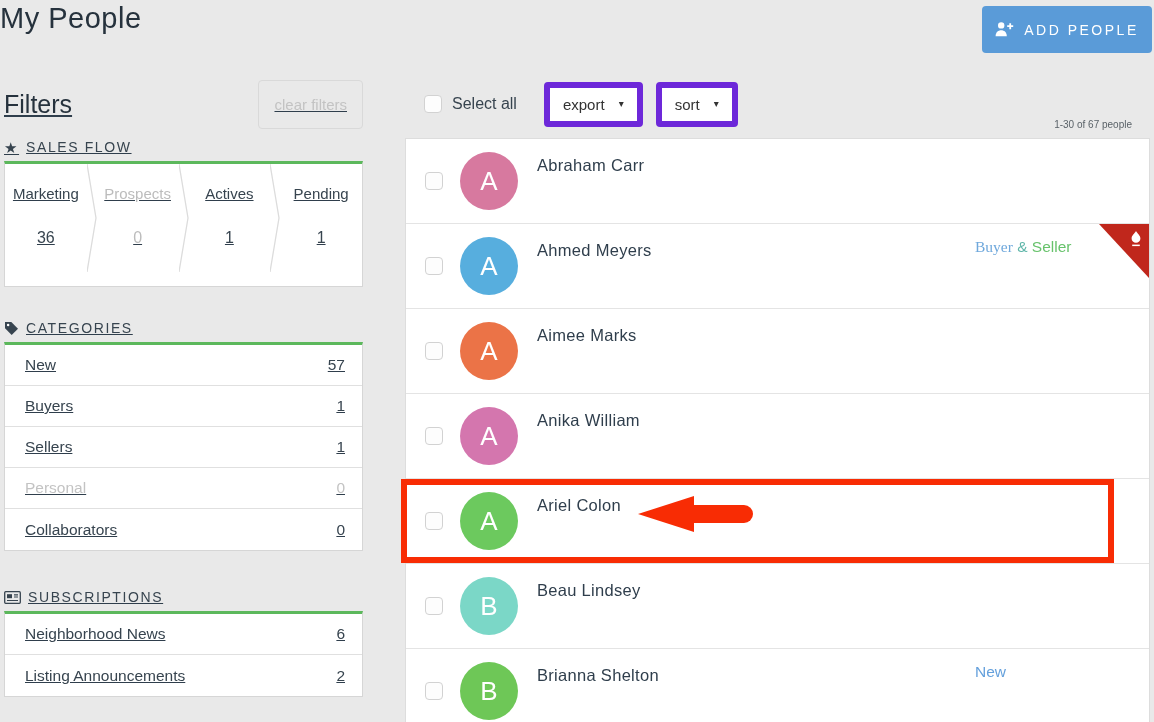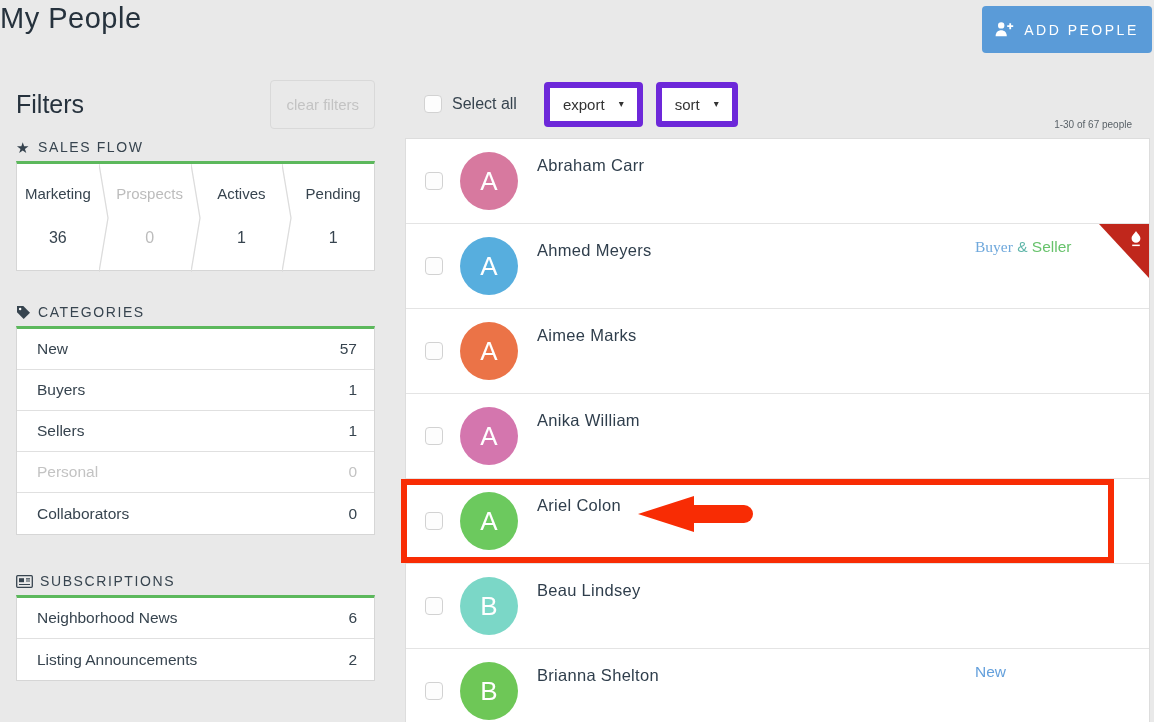--- a/index.html
+++ b/index.html
@@ -19,38 +19,38 @@
   .add-btn {
     position:absolute; right:2px; top:6px;
     width:170px; height:47px;
     background:#5a9bd8; border:none; border-radius:4px;
     color:#fff; font-size:14px; letter-spacing:2.5px; font-weight:500;
     display:flex; align-items:center; justify-content:center; gap:10px;
     cursor:pointer; font-family:inherit;
   }
 
   
-  .sidebar { position:absolute; left:16px; top:86px; width:359px; }
+  .sidebar { position:absolute; left:4px; top:86px; width:359px;text-decoration:underline; }
   .filters-head { display:flex; align-items:center; justify-content:space-between; height:36px; }
   .filters-title { font-size:25px; font-weight:500; color:#26323d; }
   .clear-btn {
     border:1px solid #d9d9d9; border-radius:4px; background:transparent;
     color:#c3c3c3; font-size:15px; padding:15px 15px; font-family:inherit;
   }
   .section-head {
     display:flex; align-items:center; gap:7px;
     margin-top:17px; margin-bottom:6px;
     font-size:14px; letter-spacing:1.6px; color:#37444f; font-weight:500;
   }
   .section-head .icn { display:inline-flex; color:#37444f; font-size:15px; line-height:1; }
   .card {
     background:#fff; border:1px solid #d6d6d6; border-top:3px solid #5cb85c;
   }
   
-  .funnel { display:flex; height:110px; }
+  .funnel { display:flex; height:126px; }
   .stage { flex:1; display:flex; flex-direction:column; align-items:center; padding-top:21px; cursor:pointer; }
   .stage .s-label { font-size:15px; color:#37444f; }
   .stage .s-value { font-size:16px; color:#37444f; margin-top:27px; }
   .stage.muted .s-label, .stage.muted .s-value { color:#bcbcbc; }
   .chev { width:10px; flex:0 0 auto; }
   
   .side-row {
     display:flex; justify-content:space-between; align-items:center;
     height:41px; padding:0 17px 0 20px;
     border-bottom:1px solid #e0e0e0; font-size:15.5px; color:#37444f; cursor:pointer;

